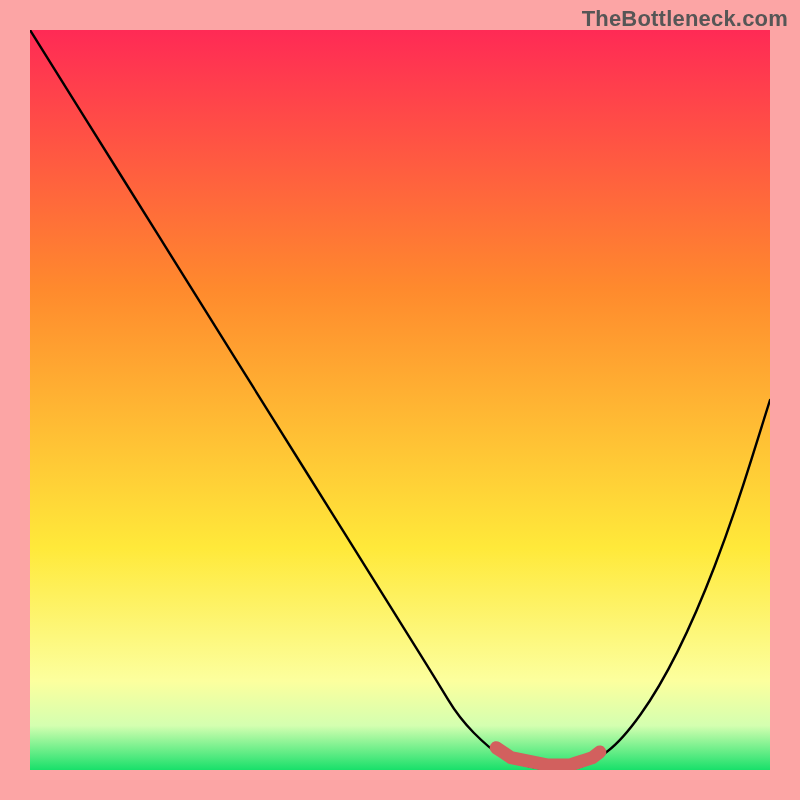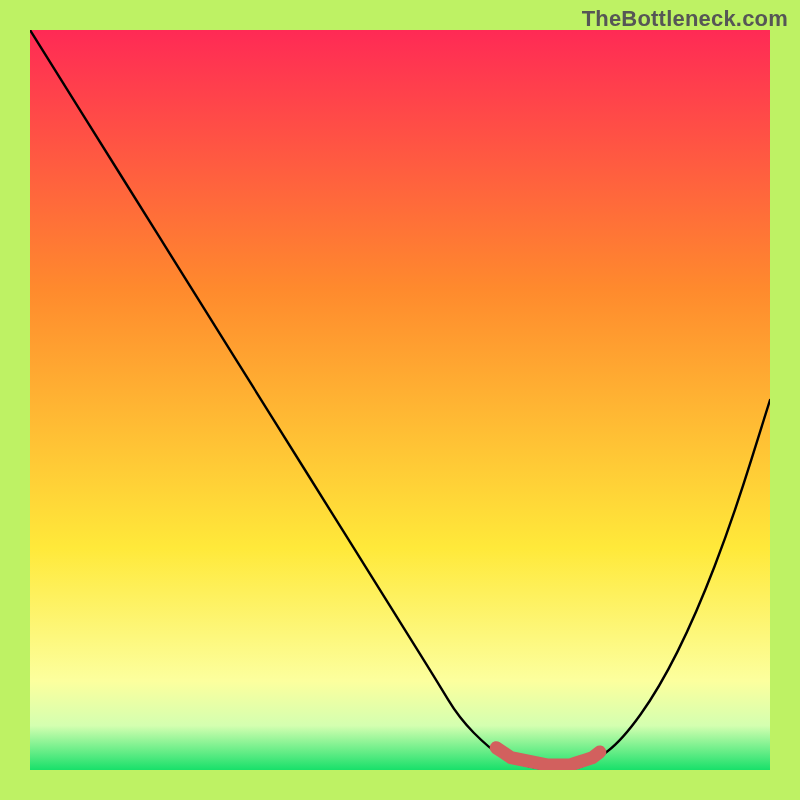--- a/index.html
+++ b/index.html
@@ -7,21 +7,21 @@
     padding: 0;
     width: 800px;
     height: 800px;
     background: #000;
     overflow: hidden;
   }
   .frame {
     position: relative;
     width: 800px;
     height: 800px;
-    background: #bef264;
+    background: #fca5a5;
   }
   .plot {
     position: absolute;
     left: 30px;
     top: 30px;
     width: 740px;
     height: 740px;
   }
   .watermark {
     position: absolute;

